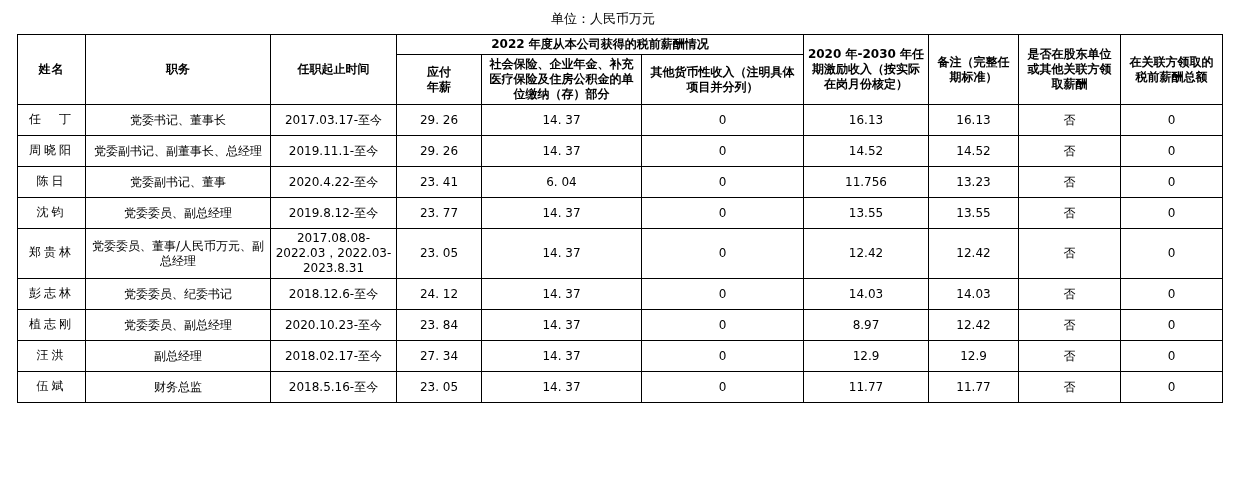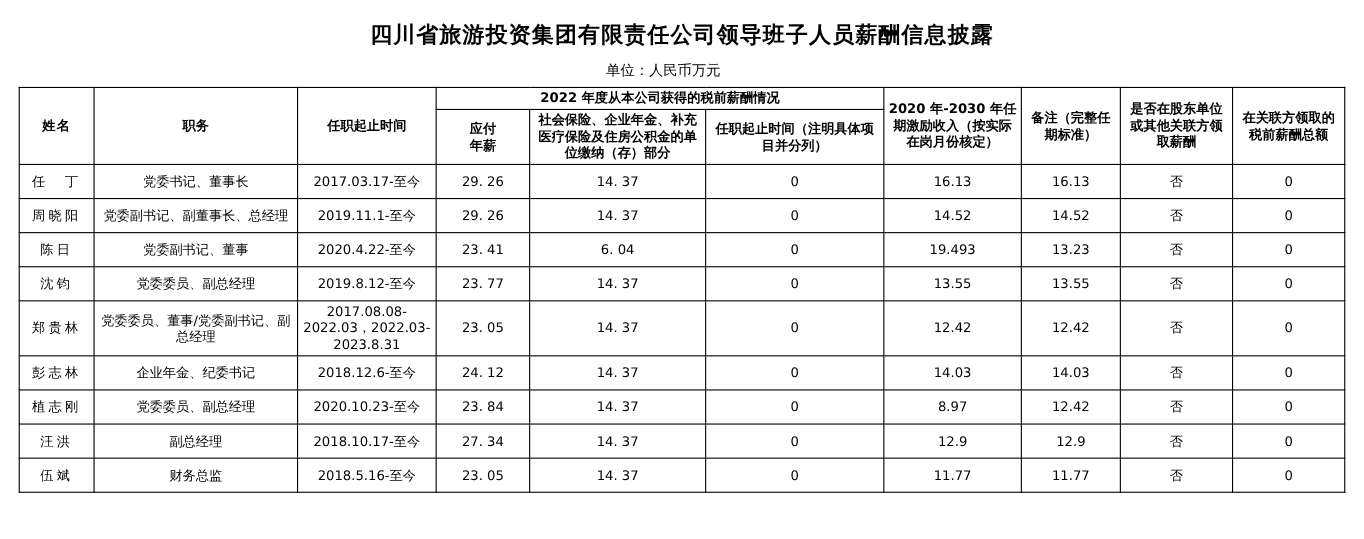--- a/index.html
+++ b/index.html
@@ -71,20 +71,21 @@
   }
   .th-sub-small {
     font-size: 10.5px;
     font-weight: bold;
     line-height: 1.2;
   }
   td.name {
     font-size: 14px;
     letter-spacing: 3px;
     height: 26px;
+    font-family: Liberation Mono, monospace;
   }
   td.post {
     font-size: 12px;
   }
   td.date {
     font-size: 11.5px;
     margin-top: 45px;
   }
   td.num {
     font-size: 12.5px;
@@ -99,21 +100,20 @@
   col.c-incent { width: 125px; }
   col.c-remark { width: 90px; }
   col.c-share  { width: 102px; }
   col.c-rel    { width: 102px; }
 </style>
 </head>
 <body>
 
 <div class="page">
 
-  <div class="doc-title">四川省旅游投资集团有限责任公司领导班子人员薪酬信息披露</div>
   <div class="unit-note">单位：人民币万元</div>
 
   <table class="salary">
     <colgroup>
       <col class="c-name">
         <col class="c-post">
         <col class="c-date">
       <col class="c-pay">
         <col class="c-ins">
         <col class="c-other">
@@ -132,21 +132,21 @@
         <th class="th-sub" rowspan="2">备注（完整任期标准）</th>
         <th class="th-sub" rowspan="2">是否在股东单位或其他关联方领取薪酬</th>
         <th class="th-sub" rowspan="2">在关联方领取的税前薪酬总额</th>
       </tr>
       <tr>
         <th class="th-sub">
           <span>应付</span><br>
           <span>年薪</span>
         </th>
         <th class="th-sub-small">社会保险、企业年金、补充医疗保险及住房公积金的单位缴纳（存）部分</th>
-        <th class="th-sub-small">任职起止时间（注明具体项目并分列）</th>
+        <th class="th-sub-small">其他货币性收入（注明具体项目并分列）</th>
       </tr>
     </thead>
     <tbody>
         <tr>
           <td class="name">任　丁</td>
           <td class="post">党委书记、董事长</td>
           <td class="date">2017.03.17-至今</td>
           <td class="num">29. 26</td>
           <td class="num">14. 37</td>
           <td class="num">0</td>
@@ -167,52 +167,52 @@
           <td class="num">否</td>
           <td class="num">0</td>
         </tr>
         <tr>
           <td class="name">陈日</td>
           <td class="post">党委副书记、董事</td>
           <td class="date">2020.4.22-至今</td>
           <td class="num">23. 41</td>
           <td class="num">6. 04</td>
           <td class="num">0</td>
-          <td class="num">19.493</td>
+          <td class="num">11.756</td>
           <td class="num">13.23</td>
           <td class="num">否</td>
           <td class="num">0</td>
         </tr>
         <tr>
           <td class="name">沈钧</td>
           <td class="post">党委委员、副总经理</td>
           <td class="date">2019.8.12-至今</td>
           <td class="num">23. 77</td>
           <td class="num">14. 37</td>
           <td class="num">0</td>
           <td class="num">13.55</td>
           <td class="num">13.55</td>
           <td class="num">否</td>
           <td class="num">0</td>
         </tr>
         <tr>
           <td class="name">郑贵林</td>
-          <td class="post">党委委员、董事/党委副书记、副总经理</td>
+          <td class="post">党委委员、董事/人民币万元、副总经理</td>
           <td class="date">2017.08.08-2022.03，2022.03-2023.8.31</td>
           <td class="num">23. 05</td>
           <td class="num">14. 37</td>
           <td class="num">0</td>
           <td class="num">12.42</td>
           <td class="num">12.42</td>
           <td class="num">否</td>
           <td class="num">0</td>
         </tr>
         <tr>
           <td class="name">彭志林</td>
-          <td class="post">企业年金、纪委书记</td>
+          <td class="post">党委委员、纪委书记</td>
           <td class="date">2018.12.6-至今</td>
           <td class="num">24. 12</td>
           <td class="num">14. 37</td>
           <td class="num">0</td>
           <td class="num">14.03</td>
           <td class="num">14.03</td>
           <td class="num">否</td>
           <td class="num">0</td>
         </tr>
         <tr>
@@ -223,21 +223,21 @@
           <td class="num">14. 37</td>
           <td class="num">0</td>
           <td class="num">8.97</td>
           <td class="num">12.42</td>
           <td class="num">否</td>
           <td class="num">0</td>
         </tr>
         <tr>
           <td class="name">汪洪</td>
           <td class="post">副总经理</td>
-          <td class="date">2018.10.17-至今</td>
+          <td class="date">2018.02.17-至今</td>
           <td class="num">27. 34</td>
           <td class="num">14. 37</td>
           <td class="num">0</td>
           <td class="num">12.9</td>
           <td class="num">12.9</td>
           <td class="num">否</td>
           <td class="num">0</td>
         </tr>
         <tr>
           <td class="name">伍斌</td>

